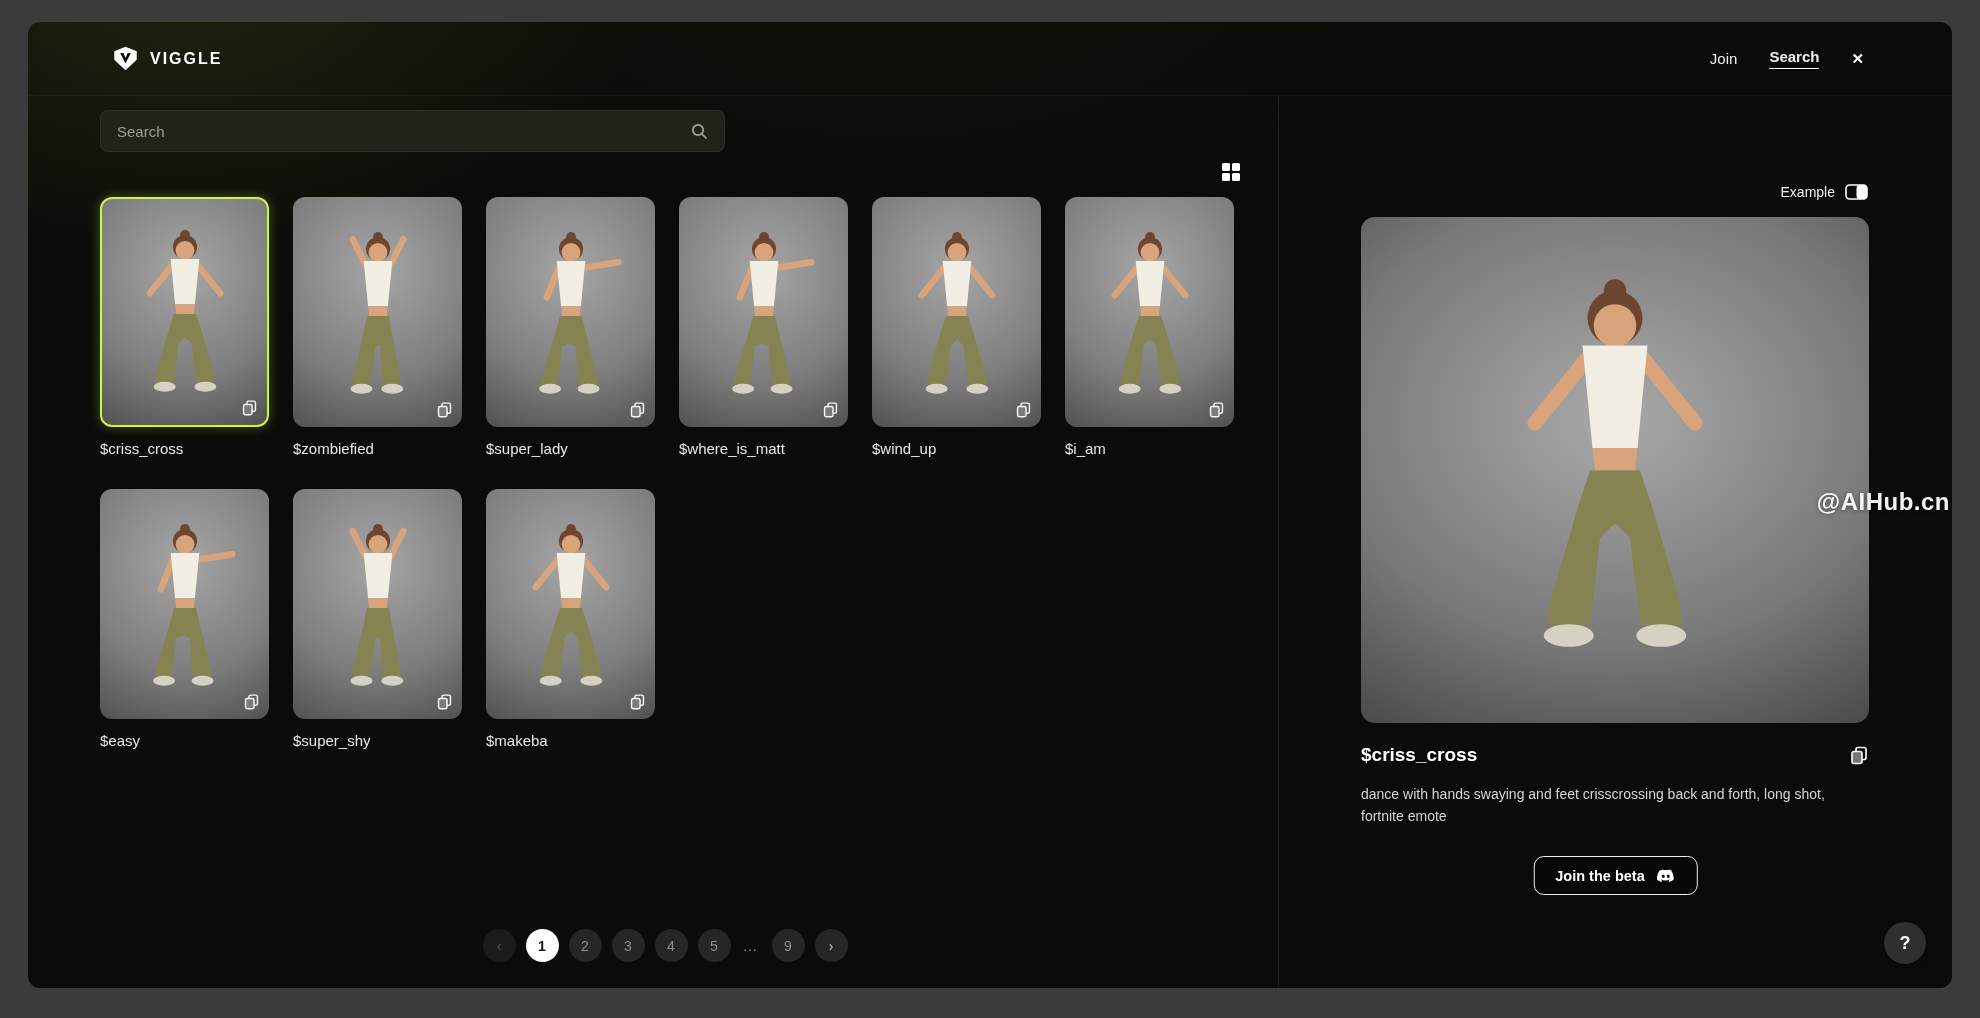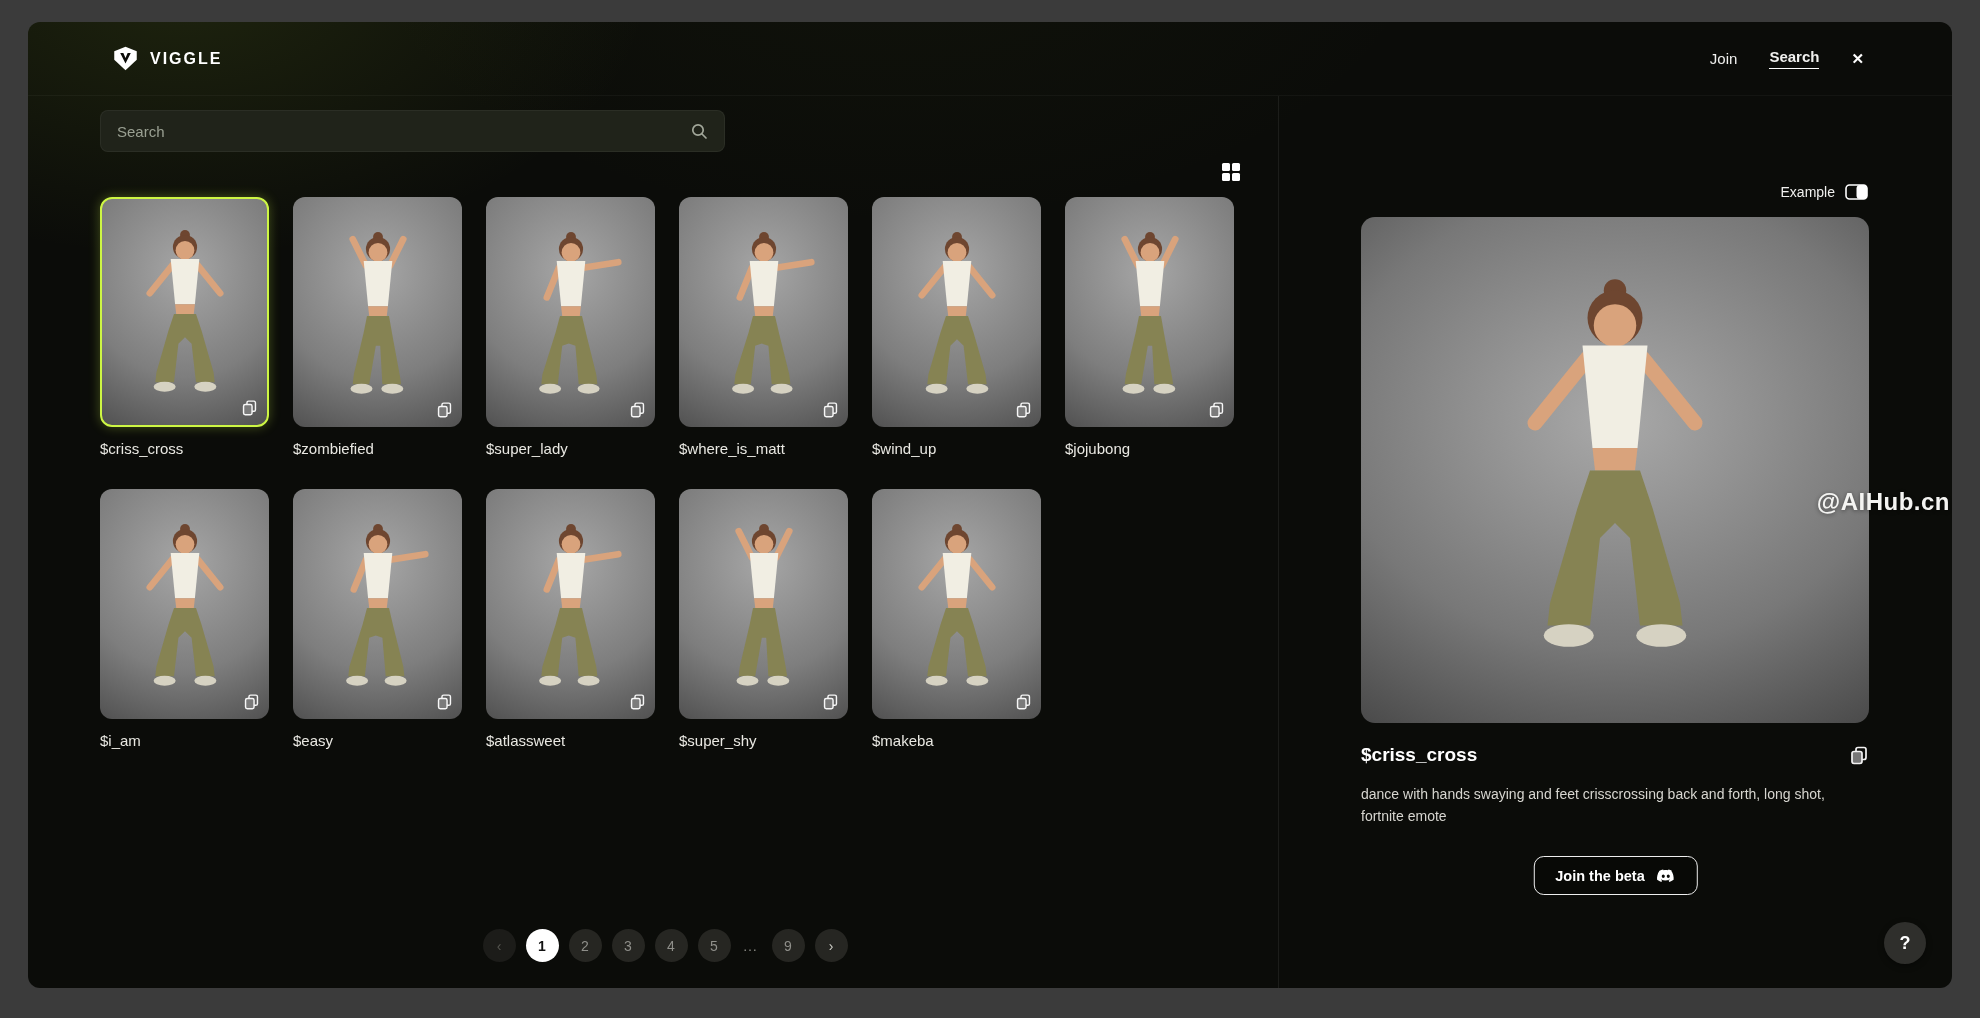--- a/index.html
+++ b/index.html
@@ -257,31 +257,20 @@
           <svg class="figure" viewBox="0 0 120 170">
               <use href="#pose-a"></use>
             </svg>
           <span class="copy-badge"><svg width="17" height="17" viewBox="0 0 20 20">
                 <use href="#copy-icon-sym"></use>
               </svg></span>
         </div>
         <div class="cell-label">$wind_up</div>
       </div>
 
-      <div class="cell">
-        <div class="card">
-          <svg class="figure" viewBox="0 0 120 170">
-              <use href="#pose-b"></use>
-            </svg>
-          <span class="copy-badge"><svg width="17" height="17" viewBox="0 0 20 20">
-                <use href="#copy-icon-sym"></use>
-              </svg></span>
-        </div>
-        <div class="cell-label">$jojubong</div>
-      </div>
 
       <div class="cell">
         <div class="card">
           <svg class="figure" viewBox="0 0 120 170">
               <use href="#pose-a"></use>
             </svg>
           <span class="copy-badge"><svg width="17" height="17" viewBox="0 0 20 20">
                 <use href="#copy-icon-sym"></use>
               </svg></span>
         </div>
@@ -293,31 +282,20 @@
           <svg class="figure" viewBox="0 0 120 170">
               <use href="#pose-c"></use>
             </svg>
           <span class="copy-badge"><svg width="17" height="17" viewBox="0 0 20 20">
                 <use href="#copy-icon-sym"></use>
               </svg></span>
         </div>
         <div class="cell-label">$easy</div>
       </div>
 
-      <div class="cell">
-        <div class="card">
-          <svg class="figure" viewBox="0 0 120 170">
-              <use href="#pose-c"></use>
-            </svg>
-          <span class="copy-badge"><svg width="17" height="17" viewBox="0 0 20 20">
-                <use href="#copy-icon-sym"></use>
-              </svg></span>
-        </div>
-        <div class="cell-label">$atlassweet</div>
-      </div>
 
       <div class="cell">
         <div class="card">
           <svg class="figure" viewBox="0 0 120 170">
               <use href="#pose-b"></use>
             </svg>
           <span class="copy-badge"><svg width="17" height="17" viewBox="0 0 20 20">
                 <use href="#copy-icon-sym"></use>
               </svg></span>
         </div>

